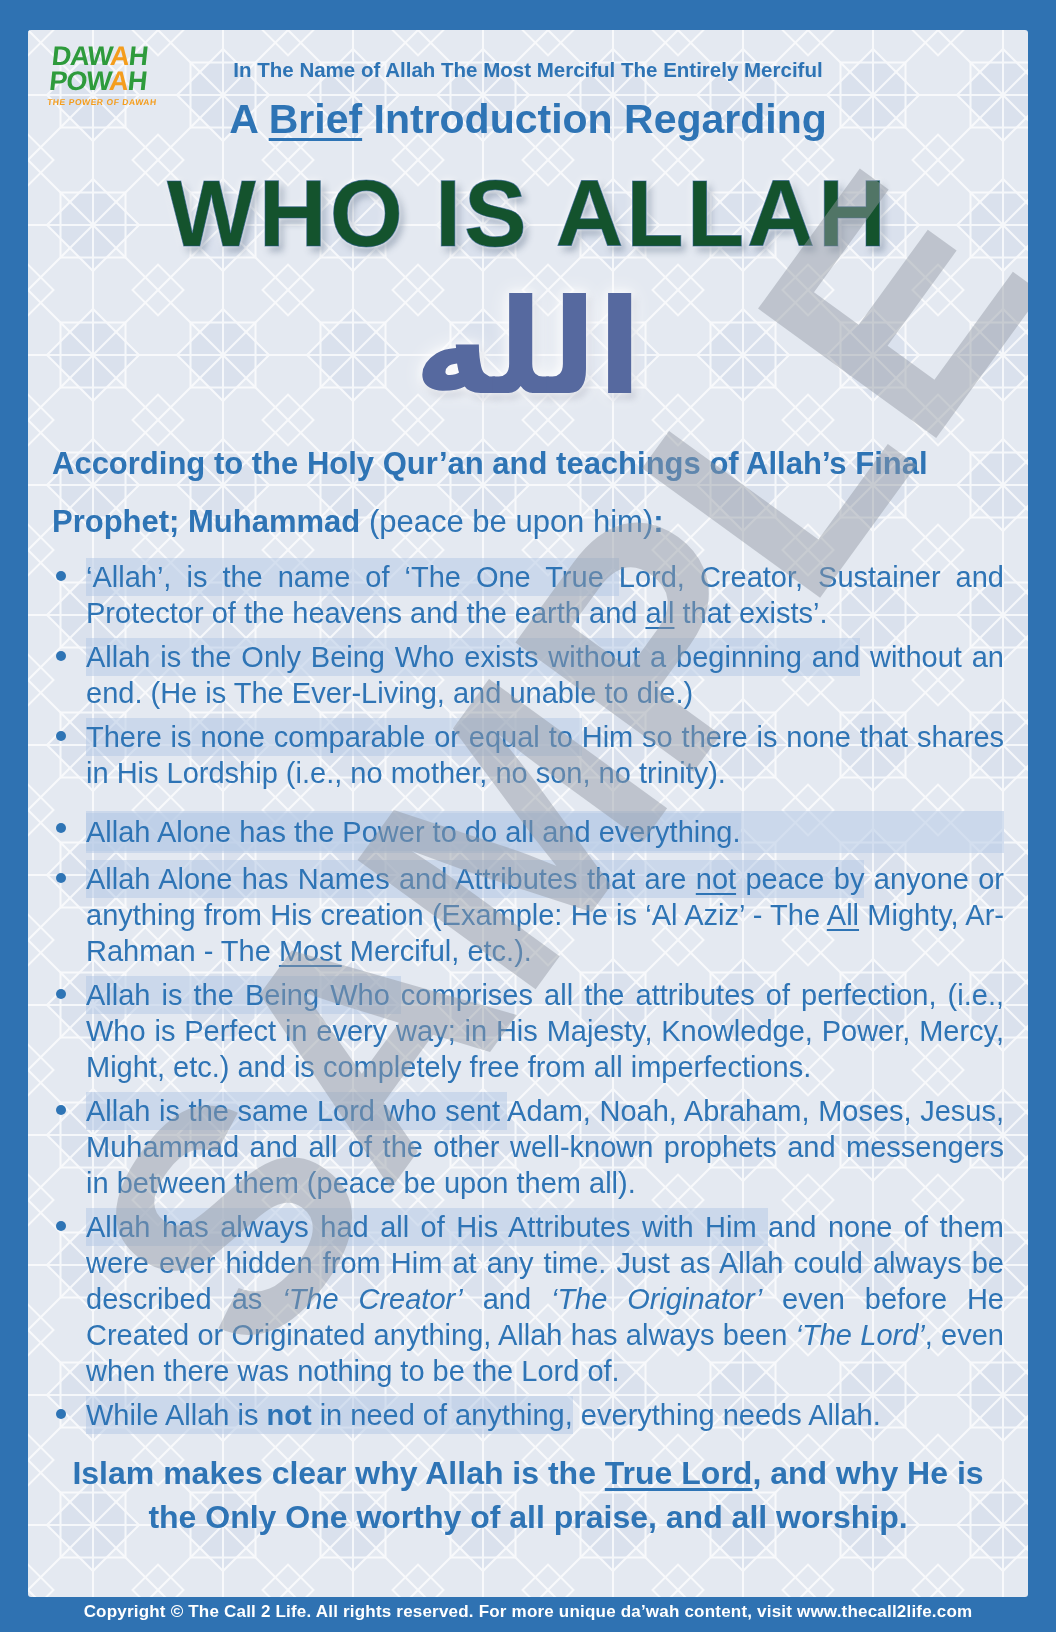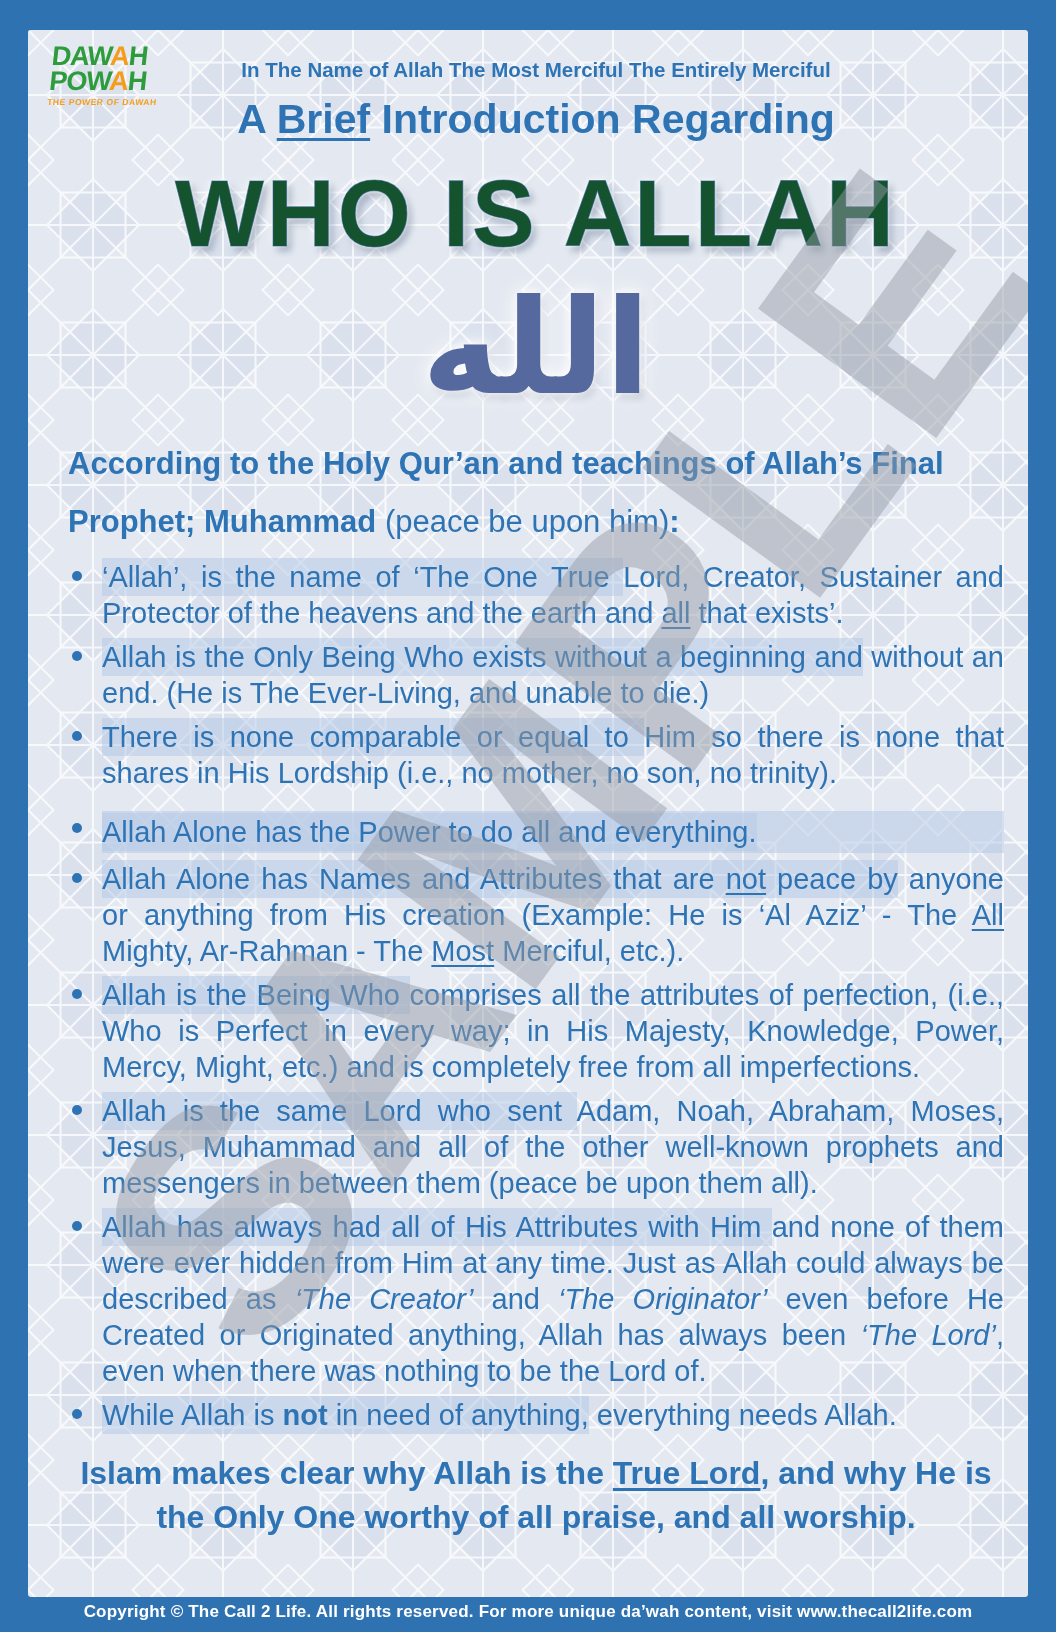--- a/index.html
+++ b/index.html
@@ -8,21 +8,21 @@
     position:relative;
     background:#2f72b2;
     font-family:"Liberation Sans","DejaVu Sans",sans-serif;
     overflow:hidden;
   }
   .page {
     position:absolute; left:28px; right:28px; top:30px; bottom:35px;
     background:#e4e9f1; border-radius:3px; overflow:hidden;
   }
   .pattern-layer { position:absolute; inset:0; z-index:0; }
-  .content { position:relative; z-index:2; padding:12px 24px 0 40px; }
+  .content { position:relative; z-index:2; padding:12px 24px 0 24px; }
 
   
   .logo { position:absolute; left:22px; top:14px; transform:skewX(-6deg); z-index:3; }
   .logo-line { font-weight:800; font-size:27px; line-height:0.92; letter-spacing:-1px; color:#2e9b3c; }
   .logo-accent { color:#f49d1d; }
   .logo-tagline { font-size:8.5px; font-weight:700; color:#f49d1d; letter-spacing:0.55px; margin-top:3px; white-space:nowrap; }
 
   .bismillah {
     text-align:center; font-weight:700; font-size:20.5px; color:#2e74b5;
     margin-top:16px;

